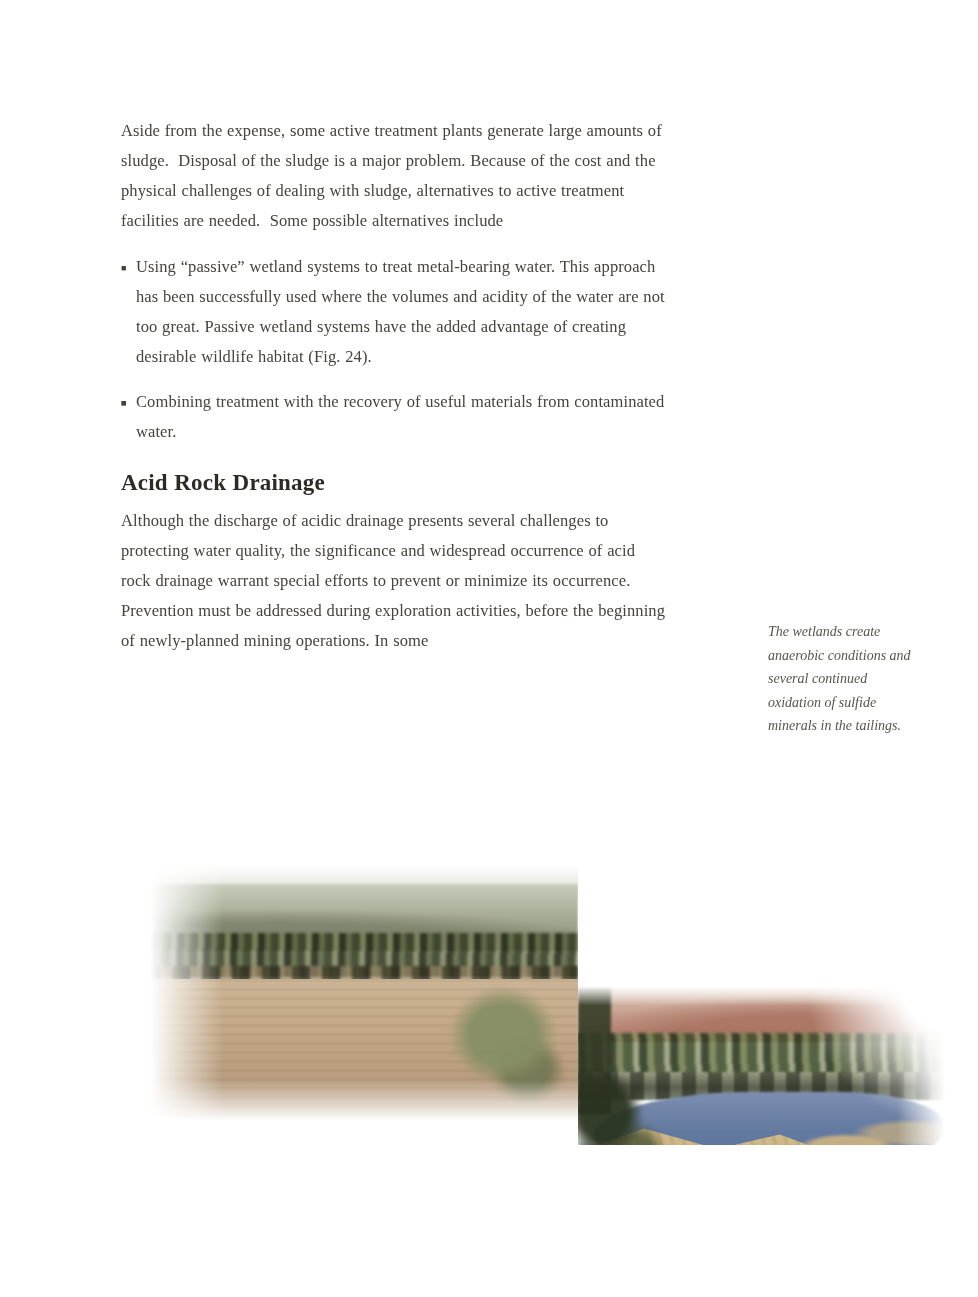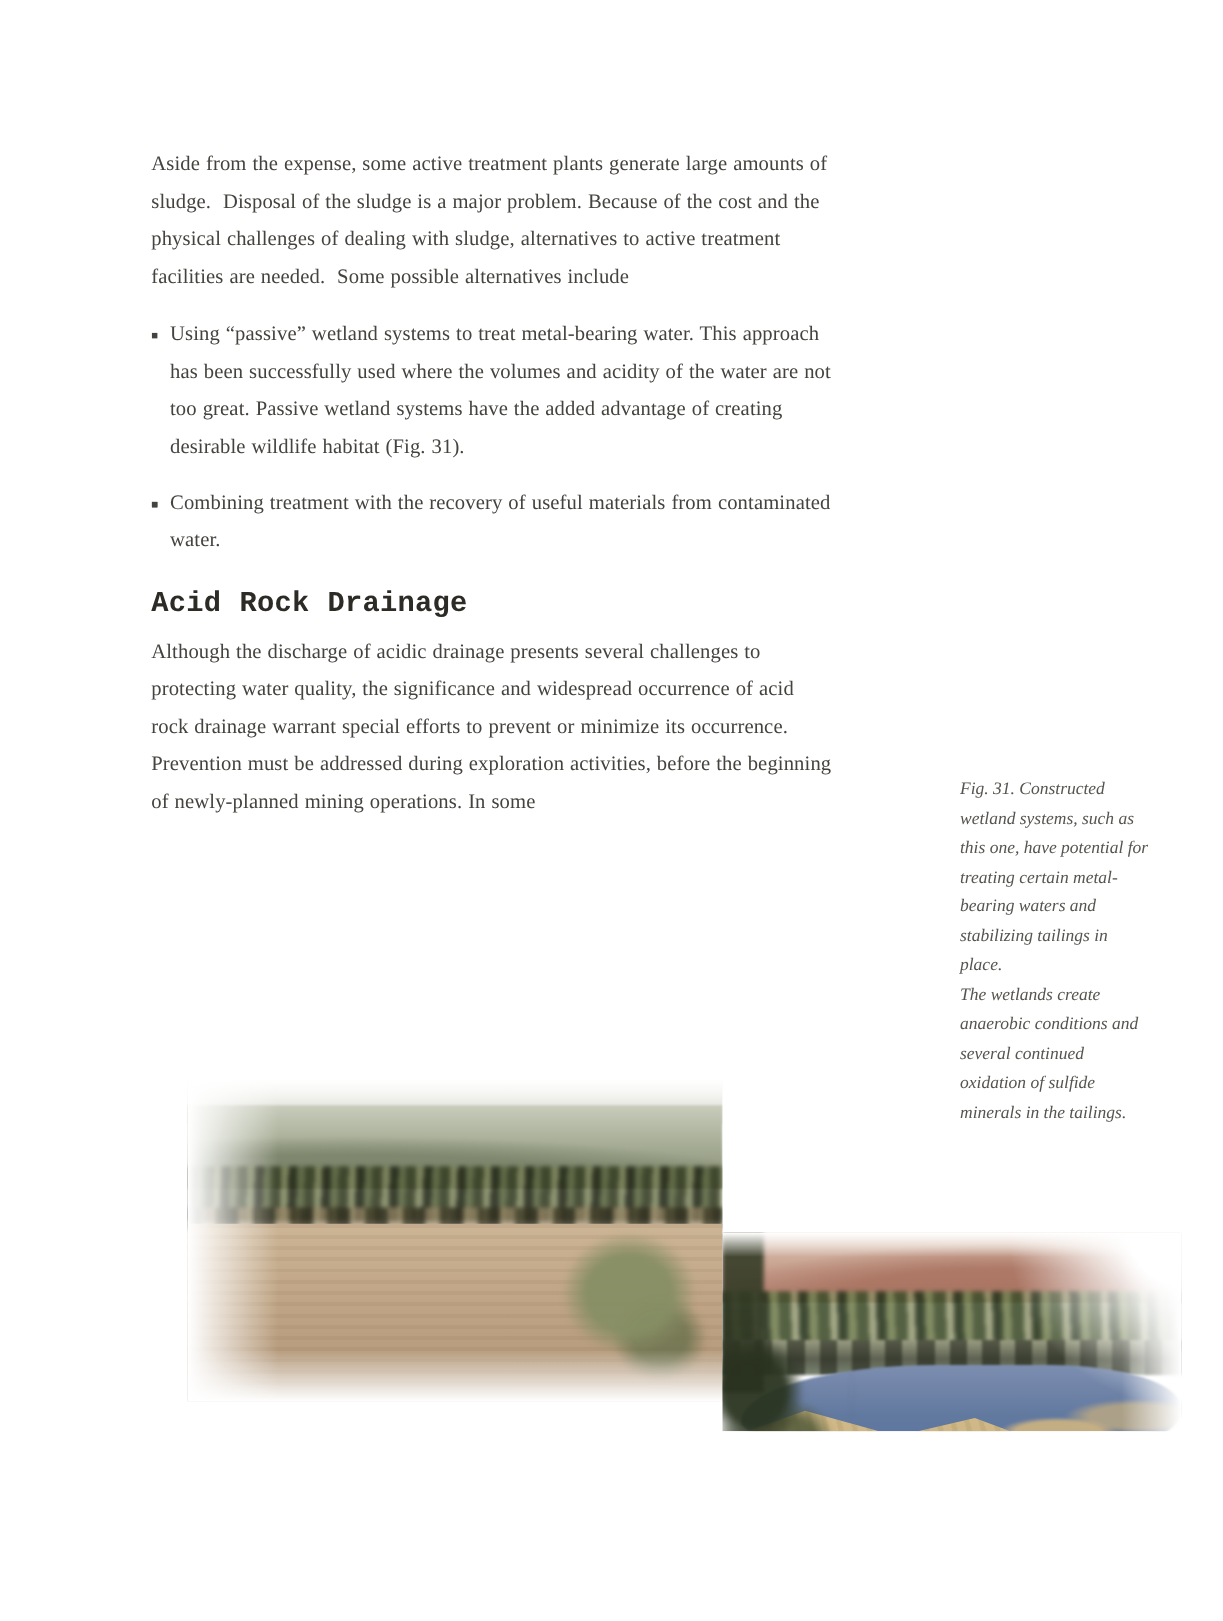--- a/index.html
+++ b/index.html
@@ -24,21 +24,21 @@
     position:relative;
     padding-left:15px;
     margin:0 0 15px 0;
   }
   .bullet-marker{
     position:absolute;left:0;top:1px;
     font-size:9px;line-height:30px;
     color:#45433e;
   }
   .section-heading{
-    font-family:Liberation Mono, monospace;
+    font-family:Liberation Serif, serif;
     font-size:23px;line-height:28px;
     font-weight:bold;color:#2d2b26;
     letter-spacing:0.2px;
     margin:22px 0 9px 0;
   }
 
   
   .fig-caption{
     position:absolute;left:768px;top:620px;width:152px;
     font-style:italic;
@@ -143,37 +143,36 @@
 <body>
 
 <div class="page">
 
   <main class="text-col">
     <p class="body-para">Aside from the expense, some active treatment plants generate large amounts of sludge.  Disposal of the sludge is a major problem. Because of the cost and the physical challenges of dealing with sludge, alternatives to active treatment facilities are needed.  Some possible alternatives include</p>
 
     <ul class="bullet-list">
       <li>
         <span class="bullet-marker">■</span>
-        <span>Using “passive” wetland systems to treat metal-bearing water. This approach has been successfully used where the volumes and acidity of the water are not too great. Passive wetland systems have the added advantage of creating desirable wildlife habitat (Fig. 31).</span>
+        <span>Using “passive” wetland systems to treat metal-bearing water. This approach has been successfully used where the volumes and acidity of the water are not too great. Passive wetland systems have the added advantage of creating desirable wildlife habitat (Fig. 24).</span>
       </li>
       <li>
         <span class="bullet-marker">■</span>
       </li>
       <li>
         <span class="bullet-marker">■</span>
         <span>Combining treatment with the recovery of useful materials from contaminated water.</span>
       </li>
     </ul>
 
     <h2 class="section-heading">Acid Rock Drainage</h2>
     <p class="body-para">Although the discharge of acidic drainage presents several challenges to protecting water quality, the significance and widespread occurrence of acid rock drainage warrant special efforts to prevent or minimize its occurrence. Prevention must be addressed during exploration activities, before the beginning of newly-planned mining operations. In some</p>
   </main>
 
   <aside class="fig-caption">
-    <p>Fig. 31. Constructed wetland systems, such as this one, have potential for treating certain metal-bearing waters and stabilizing tailings in place.</p>
     <p>The wetlands create anaerobic conditions and several continued oxidation of sulfide minerals in the tailings.</p>
   </aside>
 
   <div class="photo photo-1">
     <div class="p1-sky"></div>
     <div class="p1-hills"></div>
     <div class="p1-treeline"></div>
     <div class="p1-scrubline"></div>
     <div class="p1-field"></div>
     <div class="p1-shrub"></div>

